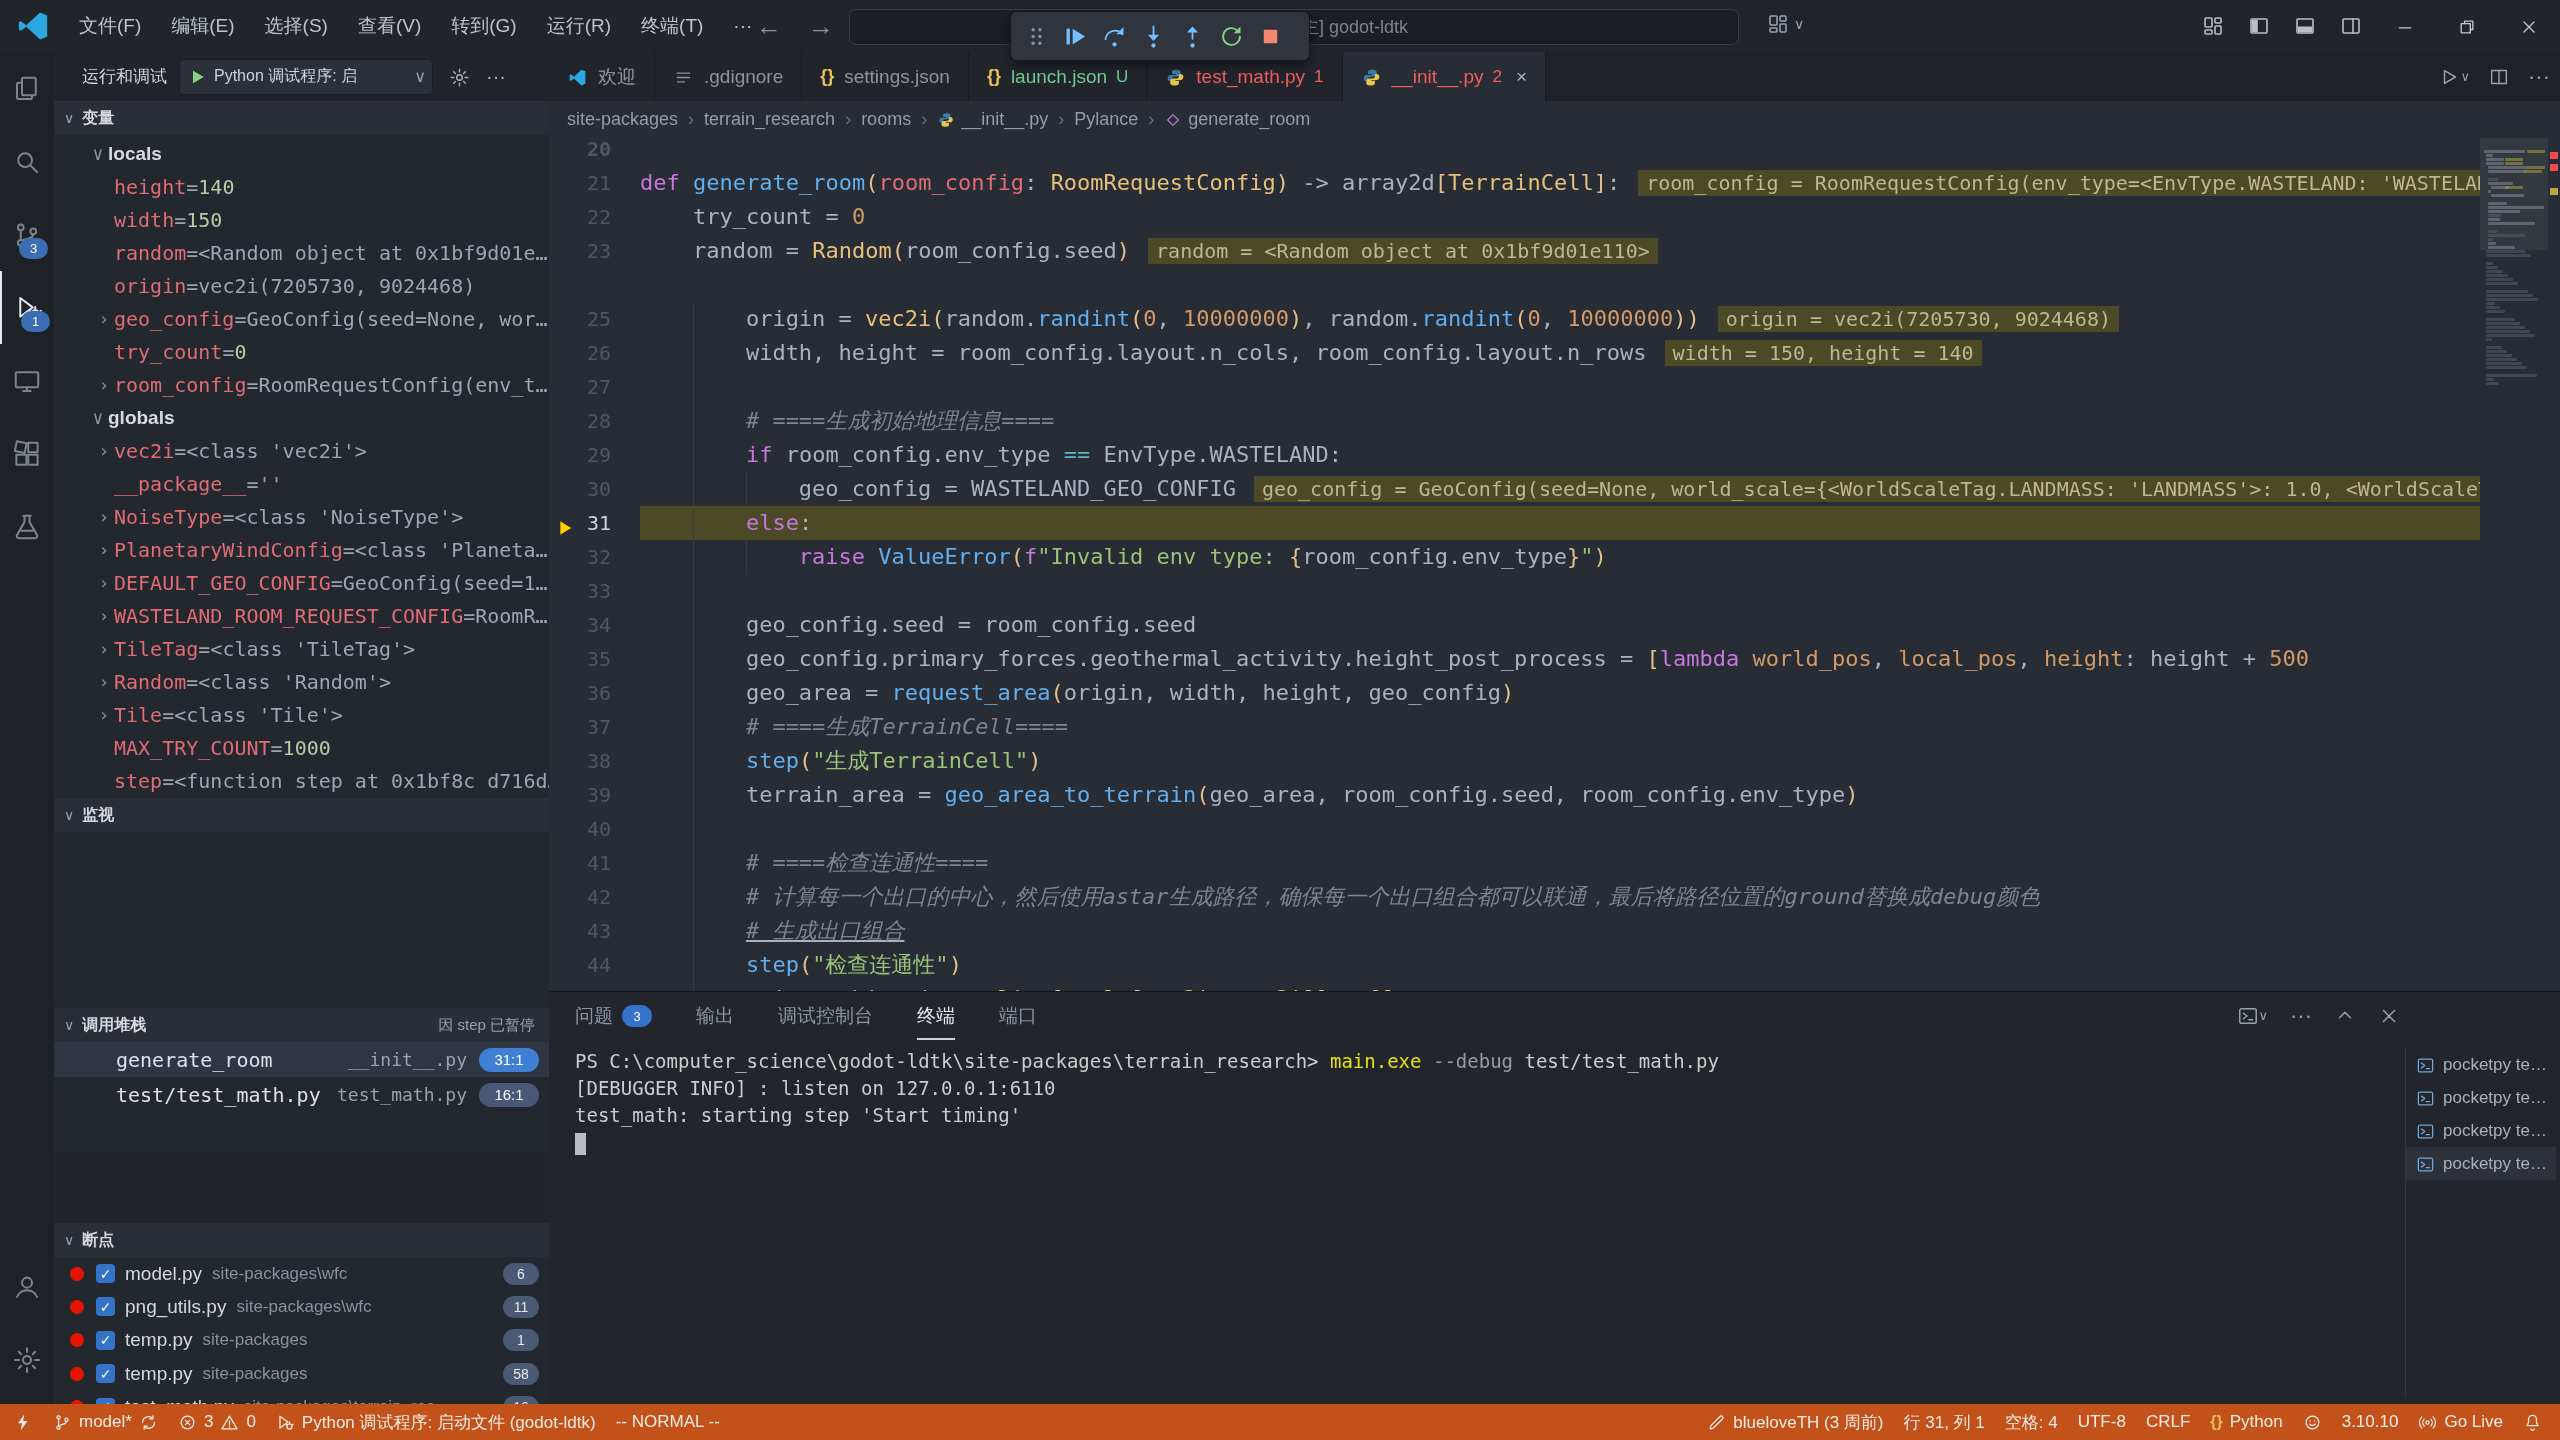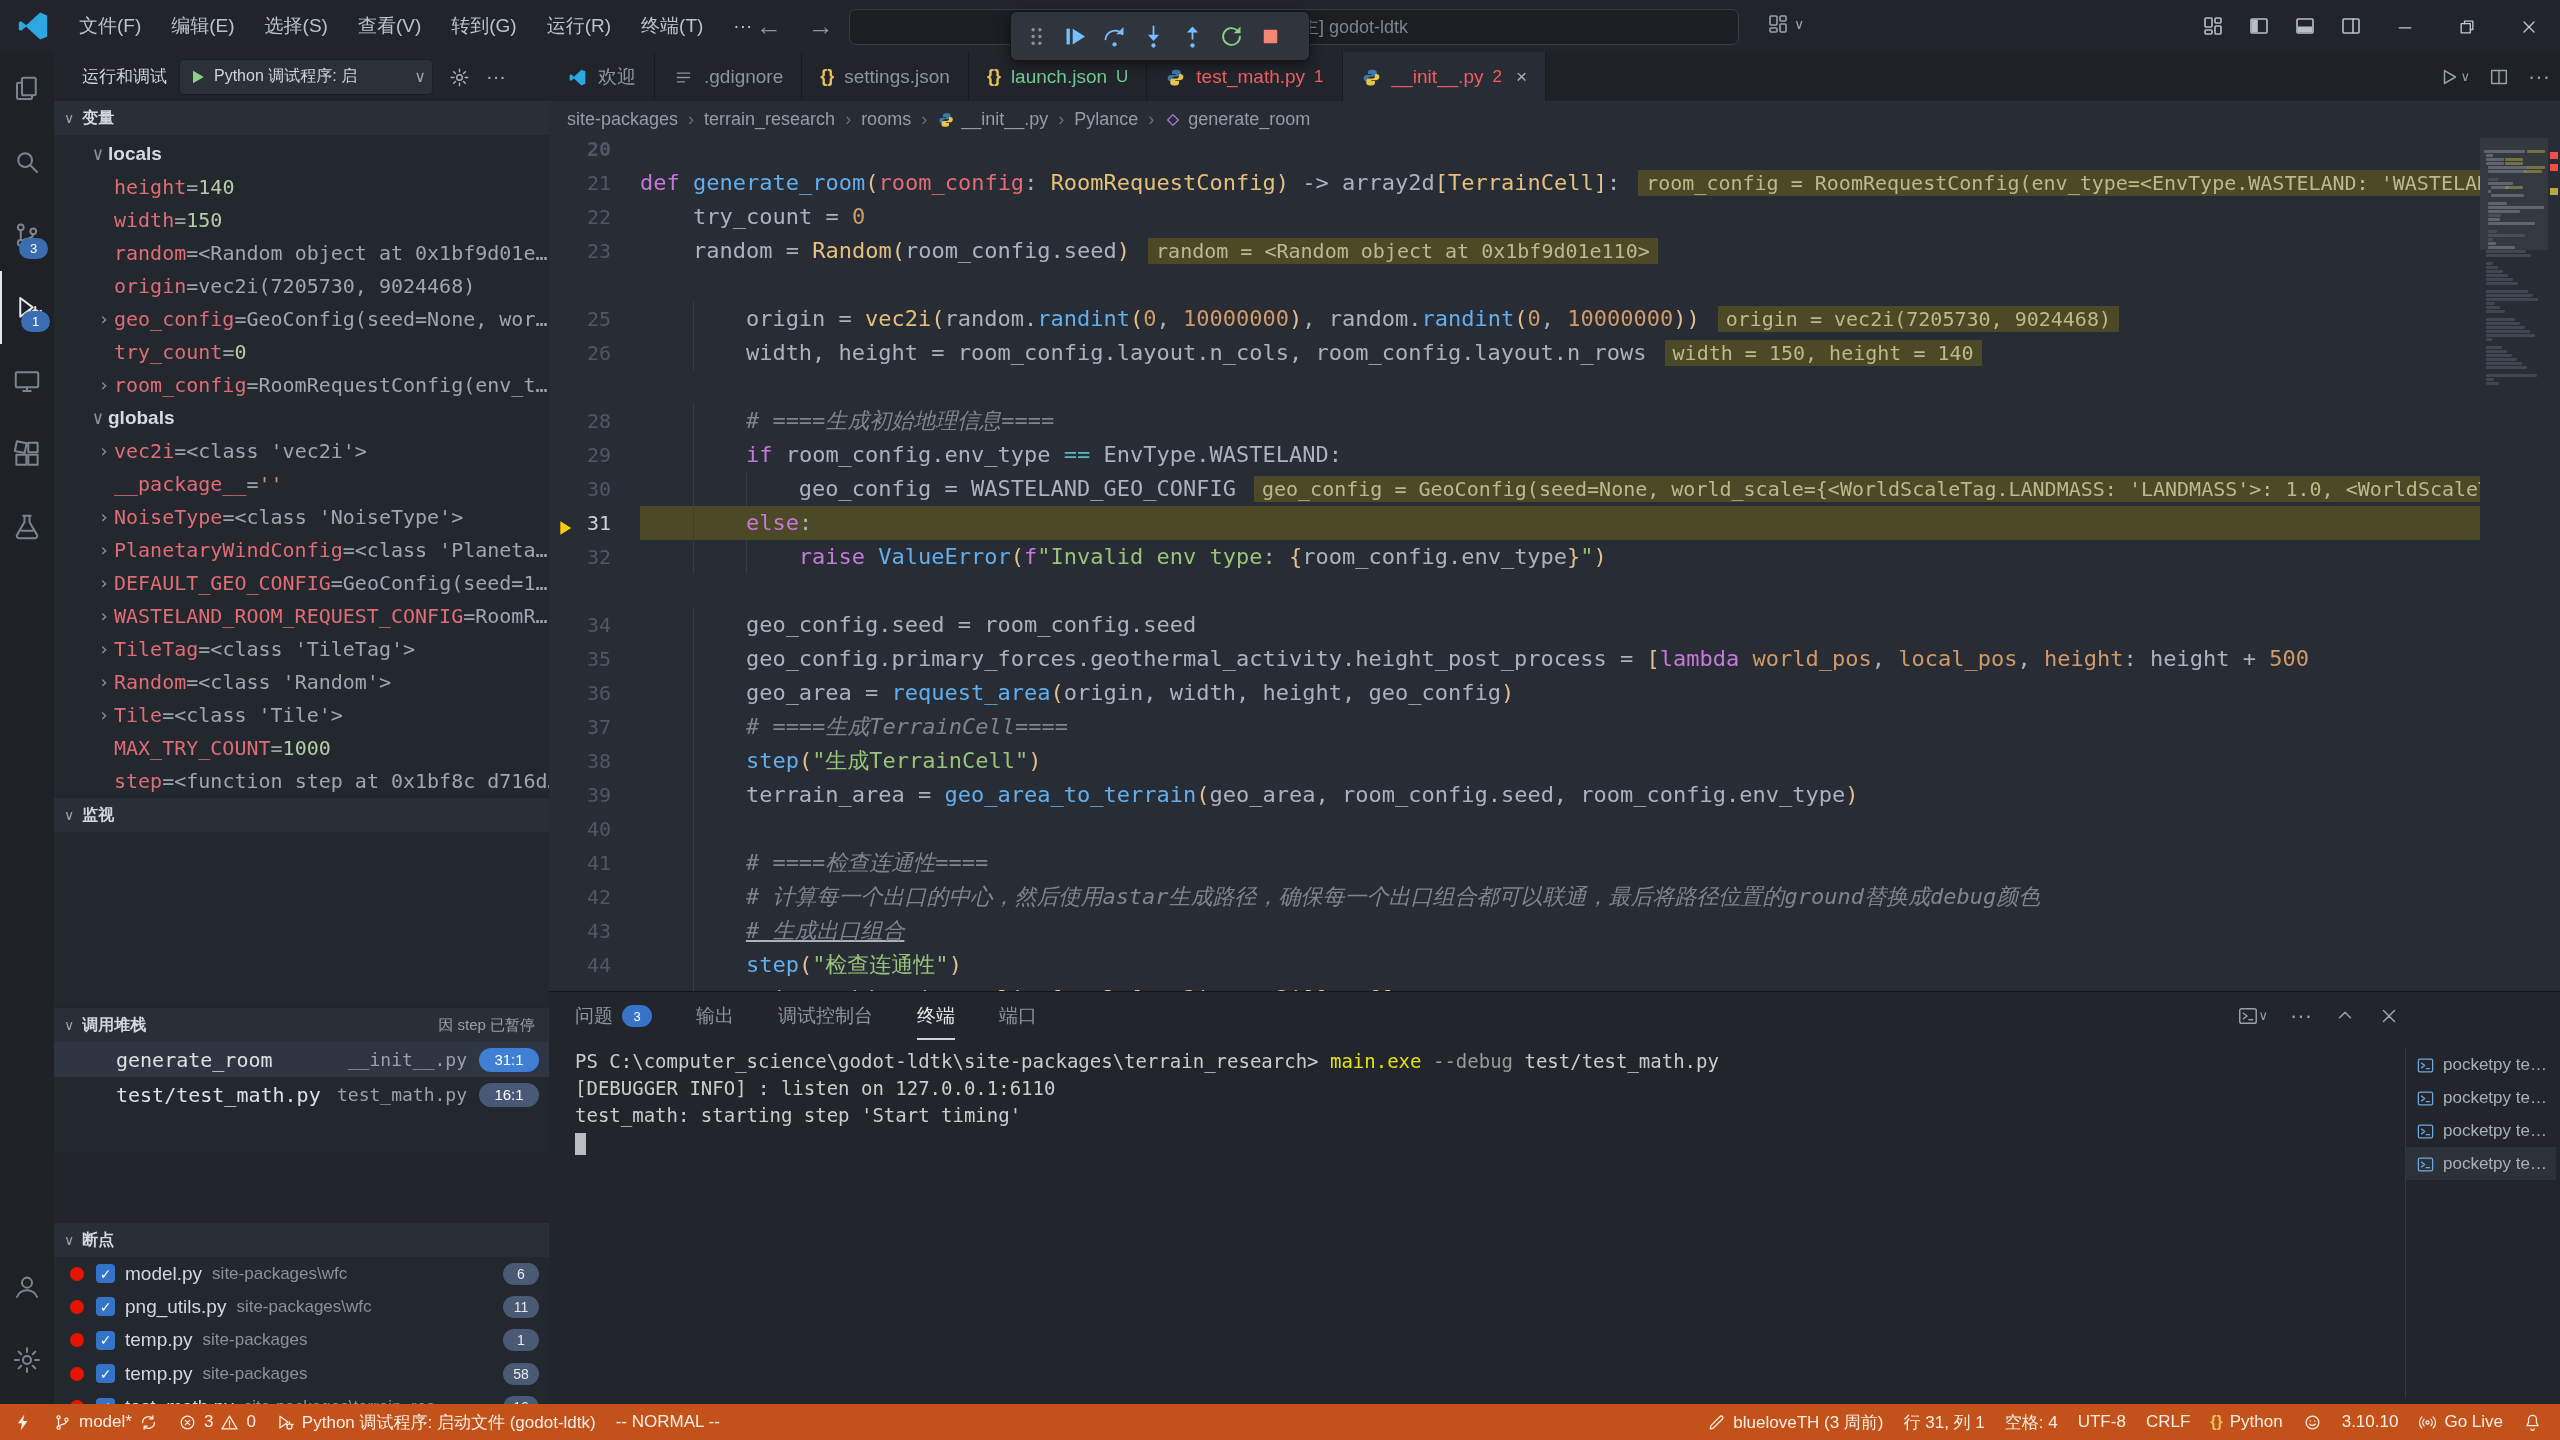--- a/index.html
+++ b/index.html
@@ -657,20 +657,26 @@
           <div class="guide" style="left: 143.952px;"></div>
           <span class="gut">25</span>
           <span class="code" style="padding-left: 105.904px;"><span class="tk-pl">origin = </span><span class="tk-cls">vec2i</span><span class="tk-br">(</span><span class="tk-pl">random.</span><span class="tk-fn">randint</span><span class="tk-br">(</span><span class="tk-num">0</span><span class="tk-pl">, </span><span class="tk-num">10000000</span><span class="tk-br">)</span><span class="tk-pl">, random.</span><span class="tk-fn">randint</span><span class="tk-br">(</span><span class="tk-num">0</span><span class="tk-pl">, </span><span class="tk-num">10000000</span><span class="tk-br">)</span><span class="tk-br">)</span><span class="hint">origin = vec2i(7205730, 9024468)</span></span>
         </div>
         <div class="code-line" style="top: 198px;">
           <div class="cl-bg"></div>
           <div class="guide" style="left: 143.952px;"></div>
           <span class="gut">26</span>
           <span class="code" style="padding-left: 105.904px;"><span class="tk-pl">width, height = room_config.layout.n_cols, room_config.layout.n_rows</span><span class="hint">width = 150, height = 140</span></span>
         </div>
+        <div class="code-line" style="top: 232px;">
+          <div class="cl-bg"></div>
+          <div class="guide" style="left: 143.952px;"></div>
+          <span class="gut">27</span>
+          <span class="code" style="padding-left: 0px;"></span>
+        </div>
         <div class="code-line" style="top: 266px;">
           <div class="cl-bg"></div>
           <div class="guide" style="left: 143.952px;"></div>
           <span class="gut">28</span>
           <span class="code" style="padding-left: 105.904px;"><span class="tk-com"># ====生成初始地理信息====</span></span>
         </div>
         <div class="code-line" style="top: 300px;">
           <div class="cl-bg"></div>
           <div class="guide" style="left: 143.952px;"></div>
           <span class="gut">29</span>
@@ -691,20 +697,26 @@
               <path d="M4 4v16l13-8z" fill="#ffcc00"></path>
             </svg></span>
           <span class="code" style="padding-left: 105.904px;"><span class="tk-kw">else</span><span class="tk-pl">:</span></span>
         </div>
         <div class="code-line" style="top: 402px;">
           <div class="cl-bg"></div>
           <div class="guide" style="left: 143.952px;"></div>
           <div class="guide" style="left: 196.904px;"></div>
           <span class="gut">32</span>
           <span class="code" style="padding-left: 158.856px;"><span class="tk-kw">raise </span><span class="tk-fn">ValueError</span><span class="tk-br">(</span><span class="tk-kw">f</span><span class="tk-str">"Invalid env type: </span><span class="tk-br">{</span><span class="tk-pl">room_config.env_type</span><span class="tk-br">}</span><span class="tk-str">"</span><span class="tk-br">)</span></span>
+        </div>
+        <div class="code-line" style="top: 436px;">
+          <div class="cl-bg"></div>
+          <div class="guide" style="left: 143.952px;"></div>
+          <span class="gut">33</span>
+          <span class="code" style="padding-left: 0px;"></span>
         </div>
         <div class="code-line" style="top: 470px;">
           <div class="cl-bg"></div>
           <div class="guide" style="left: 143.952px;"></div>
           <span class="gut">34</span>
           <span class="code" style="padding-left: 105.904px;"><span class="tk-pl">geo_config.seed = room_config.seed</span></span>
         </div>
         <div class="code-line" style="top: 504px;">
           <div class="cl-bg"></div>
           <div class="guide" style="left: 143.952px;"></div>

